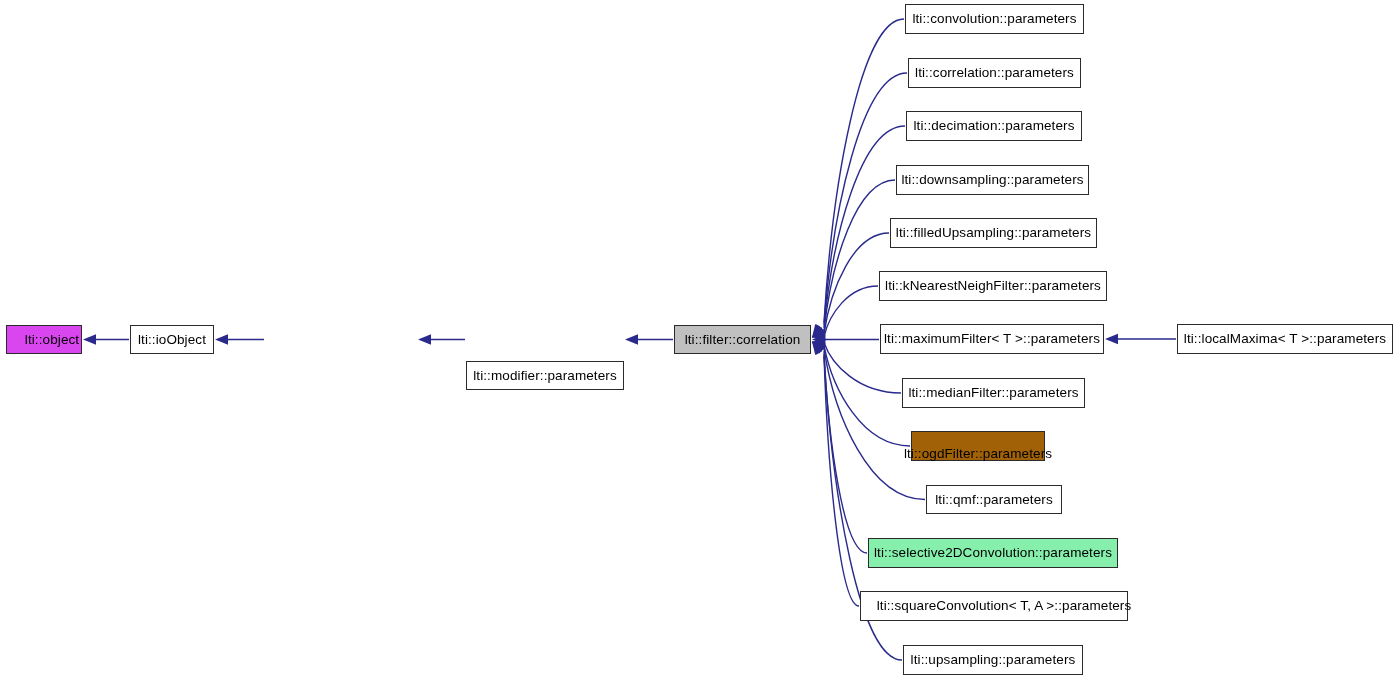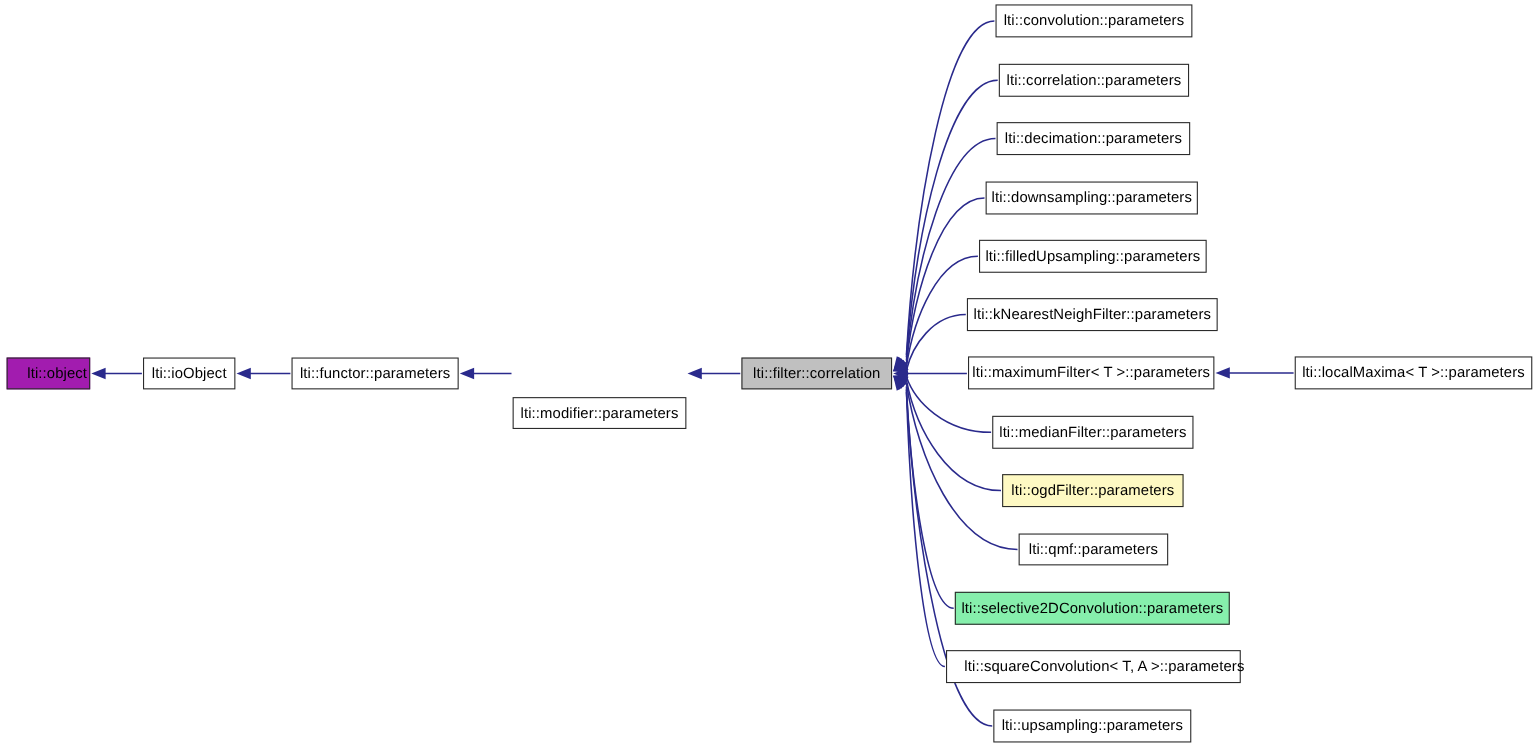--- a/index.html
+++ b/index.html
@@ -82,28 +82,25 @@
       <path d="M 867 553 C 843.35 553 828.3 440.9125 824 351.2425" stroke="#2a2a8c" stroke-width="1.4" fill="none"></path>
       <polygon points="812,341.5 824.9284008788154,346.87554189981296 817.6546751882368,354.3087723266338" fill="#2a2a8c"></polygon>
       <path d="M 859 606 C 839.75 606 827.5 466.08750000000003 824 354.1575" stroke="#2a2a8c" stroke-width="1.4" fill="none"></path>
       <polygon points="812,341.5 824.2587427353337,348.26485229320673 816.2116052268232,354.85299147806944" fill="#2a2a8c"></polygon>
       <path d="M 902 660 C 859.1 660 831.8 491.11 824 356.5" stroke="#2a2a8c" stroke-width="1.4" fill="none"></path>
       <polygon points="812,341.5 823.7451144577593,349.1218295949289 815.2486486798058,355.1193348499549" fill="#2a2a8c"></polygon>
       <path d="M 1176 339 L 1116 339" stroke="#2a2a8c" stroke-width="1.4" fill="none"></path>
       <polygon points="1105,339 1118,333.8 1118,344.2" fill="#2a2a8c"></polygon>
     </svg>
 
-  <div class="node" style="left: 6px; top: 325px; width: 76px; height: 29px; background: #a21caf; border-color: rgb(43, 43, 43); padding-left: 16px;">
+  <div class="node" style="left: 6px; top: 325px; width: 76px; height: 29px; background: #d946ef; border-color: rgb(43, 43, 43); padding-left: 16px;">
     <span class="node-label">lti::object</span>
   </div>
   <div class="node" style="left: 130px; top: 325px; width: 84px; height: 29px; background: rgb(255, 255, 255); border-color: rgb(43, 43, 43);">
     <span class="node-label">lti::ioObject</span>
-  </div>
-  <div class="node" style="left: 265px; top: 325px; width: 152px; height: 29px; background: rgb(255, 255, 255); border-color: rgb(43, 43, 43);">
-    <span class="node-label">lti::functor::parameters</span>
   </div>
   <div class="node" style="left: 466px; top: 325px; width: 158px; height: 29px; background: rgb(255, 255, 255); border-color: rgb(43, 43, 43); margin-top: 36px;">
     <span class="node-label">lti::modifier::parameters</span>
   </div>
   <div class="node highlight" style="left: 674px; top: 325px; width: 137px; height: 29px; background: rgb(192, 192, 192); border-color: rgb(43, 43, 43);">
     <span class="node-label">lti::filter::correlation</span>
   </div>
 
   <div class="node" style="left: 905px; top: 4px; width: 179px; height: 30px; background: rgb(255, 255, 255); border-color: rgb(43, 43, 43);">
     <span class="node-label">lti::convolution::parameters</span>
@@ -122,21 +119,21 @@
   </div>
   <div class="node" style="left: 879px; top: 271px; width: 228px; height: 30px; background: rgb(255, 255, 255); border-color: rgb(43, 43, 43);">
     <span class="node-label">lti::kNearestNeighFilter::parameters</span>
   </div>
   <div class="node" style="left: 880px; top: 324px; width: 224px; height: 30px; background: rgb(255, 255, 255); border-color: rgb(43, 43, 43);">
     <span class="node-label">lti::maximumFilter&lt; T &gt;::parameters</span>
   </div>
   <div class="node" style="left: 902px; top: 378px; width: 183px; height: 30px; background: rgb(255, 255, 255); border-color: rgb(43, 43, 43);">
     <span class="node-label">lti::medianFilter::parameters</span>
   </div>
-  <div class="node" style="left: 911px; top: 431px; width: 165px; height: 30px; background: #fef9c3; border-color: rgb(43, 43, 43);">
+  <div class="node" style="left: 911px; top: 431px; width: 134px; height: 30px; background: #a16207; border-color: rgb(43, 43, 43); align-items: flex-end;">
     <span class="node-label">lti::ogdFilter::parameters</span>
   </div>
   <div class="node" style="left: 926px; top: 485px; width: 136px; height: 29px; background: rgb(255, 255, 255); border-color: rgb(43, 43, 43);">
     <span class="node-label">lti::qmf::parameters</span>
   </div>
   <div class="node" style="left: 868px; top: 538px; width: 250px; height: 30px; background: #86efac; border-color: rgb(43, 43, 43);">
     <span class="node-label">lti::selective2DConvolution::parameters</span>
   </div>
   <div class="node" style="left: 860px; top: 591px; width: 268px; height: 30px; background: rgb(255, 255, 255); border-color: rgb(43, 43, 43); padding-left: 20px;">
     <span class="node-label">lti::squareConvolution&lt; T, A &gt;::parameters</span>

